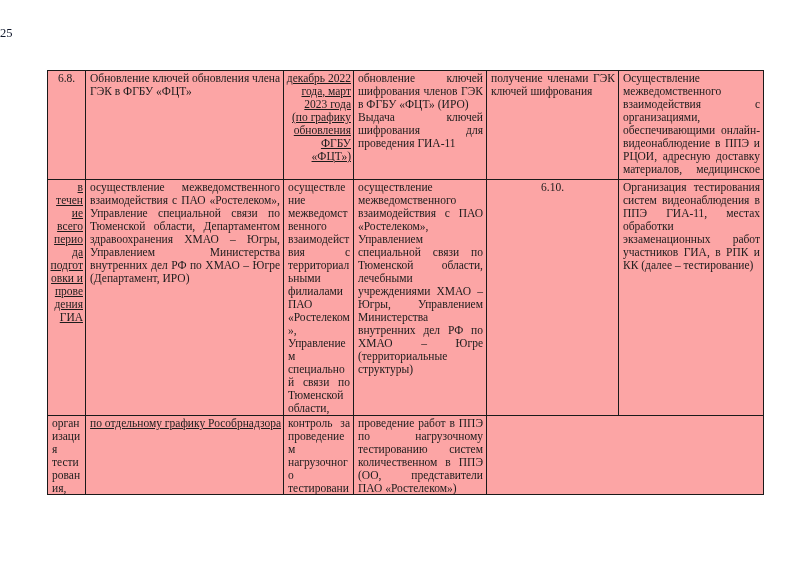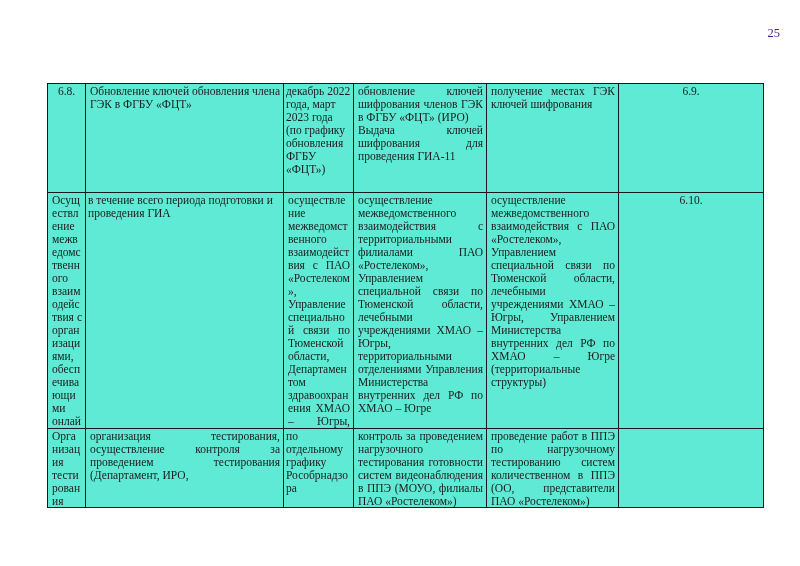--- a/index.html
+++ b/index.html
@@ -16,37 +16,36 @@
     height: 566px;
     background: #ffffff;
     font-family: "Liberation Serif", "DejaVu Serif", serif;
     color: #1c1c1c;
   }
   .page-number {
     position: absolute;
     top: 26px;
     left: 0;
     width: 780px;
-    text-align: right;
+    text-align: left;
     font-size: 12.5px;
-    color: #4c1d95;
+    color: #0f172a;
   }
   .doc-table {
     position: absolute;
     left: 47px;
     top: 70px;
     width: 715px;
     height: 423px;
     display: grid;
     grid-template-columns: 38px 198px 70px 133px 132px 144px;
     grid-template-rows: 109px 236px 78px;
     border: 1.5px solid #1a1a1a;
     box-sizing: content-box;
-    background: #5eead4;
-    margin-top: 13px;
+    background: #fca5a5;
   }
   .cell {
     border-right: 1px solid #1a1a1a;
     border-bottom: 1px solid #1a1a1a;
     box-sizing: border-box;
     padding: 1px 3px 1px 4px;
     overflow: hidden;
     font-size: 11.5px;
     line-height: 13px;
     text-align: justify;
@@ -54,41 +53,41 @@
     overflow-wrap: break-word;
   }
   .cell:nth-child(6n) { border-right: none; }
   .cell:nth-child(n+13) { border-bottom: none; }
   .c-num {
     text-align: center;
     padding: 1px 1px;
     white-space: normal;
   }
   .c-time {
-    text-align: left;
+    text-align: right;
     padding: 1px 2px;
+    text-decoration: underline;
   }
 </style>
 </head>
 <body>
 
 <div class="page">
 
   <div class="page-number">25</div>
 
   <div class="doc-table">
 
     <div class="cell c-num">6.8.</div>
     <div class="cell">Обновление ключей обновления члена ГЭК в ФГБУ «ФЦТ»</div>
     <div class="cell c-time">декабрь 2022 года, март 2023 года (по графику обновления ФГБУ «ФЦТ»)</div>
     <div class="cell">обновление ключей шифрования членов ГЭК в ФГБУ «ФЦТ» (ИРО)
 Выдача ключей шифрования для проведения ГИА-11</div>
-    <div class="cell">получение местах ГЭК ключей шифрования</div>
+    <div class="cell">получение членами ГЭК ключей шифрования</div>
 
-    <div class="cell c-num">6.9.</div>
     <div class="cell">Осуществление межведомственного взаимодействия с организациями, обеспечивающими онлайн-видеонаблюдение в ППЭ и РЦОИ, адресную доставку материалов, медицинское сопровождение участников ГИА-9 и ГИА-11, охрану правопорядка в ППЭ</div>
     <div class="cell c-time">в течение всего периода подготовки и проведения ГИА</div>
     <div class="cell">осуществление межведомственного взаимодействия с ПАО «Ростелеком», Управление специальной связи по Тюменской области, Департаментом здравоохранения ХМАО – Югры, Управлением Министерства внутренних дел РФ по ХМАО – Югре (Департамент, ИРО)</div>
     <div class="cell">осуществление межведомственного взаимодействия с территориальными филиалами ПАО «Ростелеком», Управлением специальной связи по Тюменской области, лечебными учреждениями ХМАО – Югры, территориальными отделениями Управления Министерства внутренних дел РФ по ХМАО – Югре</div>
     <div class="cell">осуществление межведомственного взаимодействия с ПАО «Ростелеком», Управлением специальной связи по Тюменской области, лечебными учреждениями ХМАО – Югры, Управлением Министерства внутренних дел РФ по ХМАО – Югре (территориальные структуры)</div>
 
     <div class="cell c-num">6.10.</div>
     <div class="cell">Организация тестирования систем видеонаблюдения в ППЭ ГИА-11, местах обработки экзаменационных работ участников ГИА, в РПК и КК (далее – тестирование)</div>
     <div class="cell">организация тестирования, осуществление контроля за проведением тестирования (Департамент, ИРО,</div>
     <div class="cell c-time">по отдельному графику Рособрнадзора</div>

